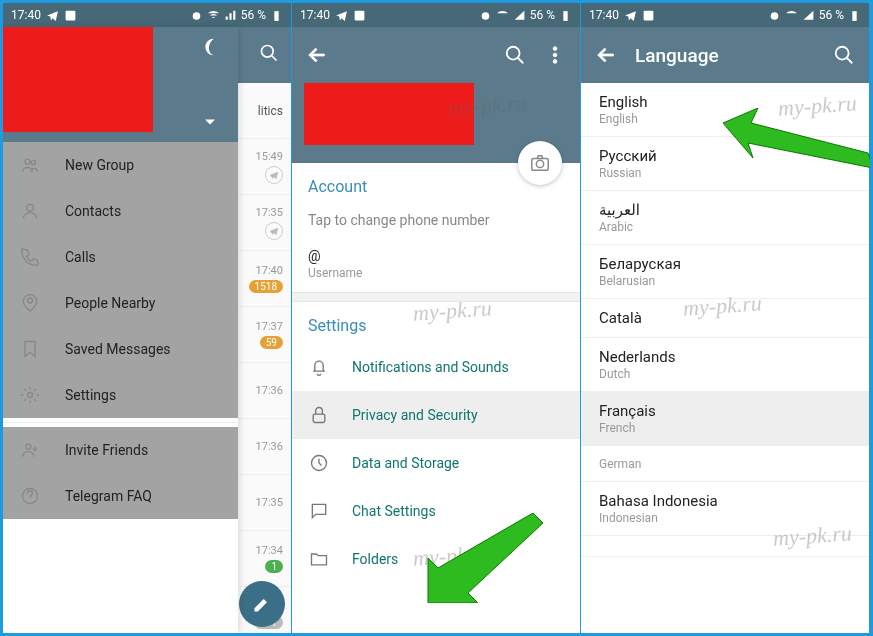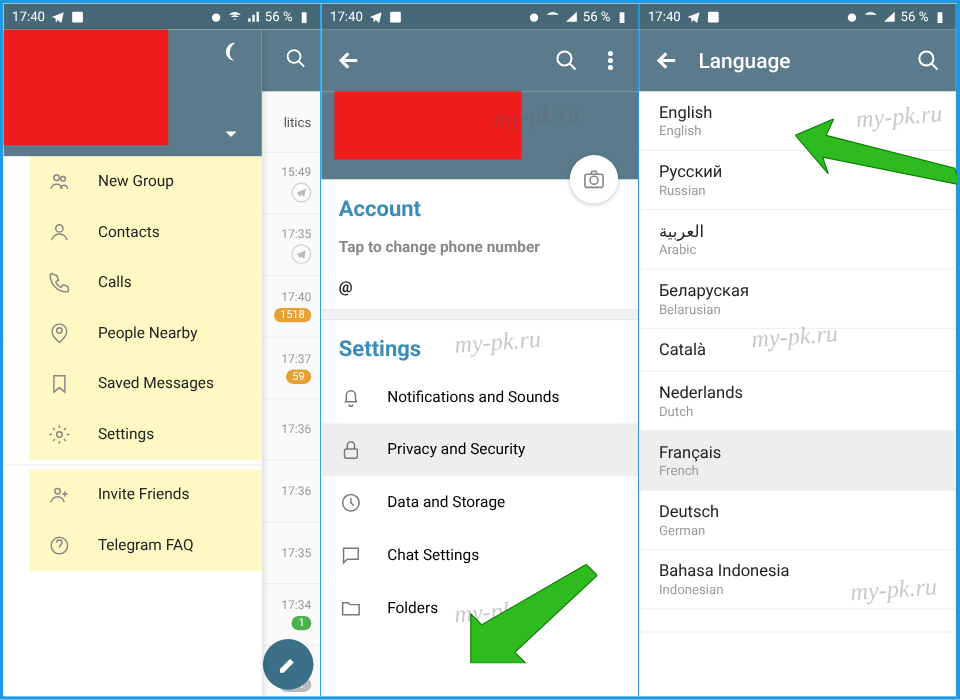--- a/index.html
+++ b/index.html
@@ -17,21 +17,21 @@
   .header .title { font-size: 19px; font-weight: 500; flex: 1; }
   .hicon svg { width: 22px; height: 22px; fill: #fff; stroke: #fff; display: block; }
 
   
   .p1-head { height: 115px; background: #5b7b8c; position: relative; }
   .redblock { position: absolute; top: 0; left: 0; width: 150px; height: 105px; background: #ee1b1b; }
   .moon { position: absolute; top: 10px; right: 16px; }
   .chevron { position: absolute; bottom: 6px; right: 18px; }
   .moon svg, .chevron svg { width: 20px; height: 20px; fill: #fff; }
 
-  .menu { background: #fef9c3; margin-left: 24px; }
+  .menu { background: #a3a3a3; }
   .mrow { display: flex; align-items: center; height: 46px; padding: 0 16px; gap: 24px; font-size: 14px; color: #222; }
   .mrow .micon { width: 22px; display: flex; justify-content: center; }
   .mrow .micon svg { width: 20px; height: 20px; fill: none; stroke: #888; stroke-width: 1.6; }
   .hr { height: 1px; background: #eee; margin: 4px 0; }
 
   .bgchats { position: absolute; top: 24px; right: 0; width: 54px; height: calc(100% - 24px); background: #fafafa; z-index: -0; }
   .bgchats .chathead { height: 56px; background: #5b7b8c; display: flex; align-items: center; justify-content: flex-end; padding-right: 12px; }
   .bgchats .chathead svg { width: 20px; height: 20px; fill: #fff; }
   .chatitem { height: 56px; border-bottom: 1px solid #eee; display: flex; flex-direction: column; align-items: flex-end; justify-content: center; padding-right: 8px; color: #999; font-size: 11px; gap: 3px; }
   .chatitem .badge { background: #bbb; color: #fff; border-radius: 10px; padding: 1px 6px; font-size: 10px; }
@@ -41,28 +41,28 @@
   .chatitem .circ svg { width:10px; height:10px; fill:#bbb; }
 
   .p1-left { position: absolute; top: 24px; left: 0; width: 235px; background: #fff; z-index: 2; box-shadow: 2px 0 6px rgba(0,0,0,0.12); height: calc(100% - 24px); }
 
   
   .p2-red { height: 80px; background: #5b7b8c; position: relative; }
   .p2-red .redblock2 { position: absolute; top: 0; left: 12px; width: 170px; height: 62px; background: #ee1b1b; }
   .camcirc { position: absolute; right: 18px; bottom: -22px; width: 44px; height: 44px; background: #fff; border-radius: 50%; box-shadow: 0 1px 4px rgba(0,0,0,0.25); display: flex; align-items: center; justify-content: center; }
   .camcirc svg { width: 22px; height: 22px; fill: none; stroke: #888; stroke-width: 1.6; }
 
-  .section-title { color: #3a8dbb; font-size: 20px; font-weight: 700; padding: 14px 16px 8px; }
+  .section-title { color: #3a8dbb; font-size: 16px; font-weight: 400; padding: 14px 16px 8px; }
   .field { padding: 8px 16px 12px; border-bottom: 0; }
-  .field .main { font-size: 14px; color: #222; font-weight: bold; }
+  .field .main { font-size: 14px; color: #222; }
   .field .main.grey { color: #888; }
   .field .sub { font-size: 12px; color: #999; margin-top: 2px; }
   .gap { height: 10px; background: #f2f2f2; border-top: 1px solid #e5e5e5; border-bottom: 1px solid #e5e5e5; }
 
-  .srow { display: flex; align-items: center; height: 48px; padding: 0 16px; gap: 22px; font-size: 14px; color: #000000; }
+  .srow { display: flex; align-items: center; height: 48px; padding: 0 16px; gap: 22px; font-size: 14px; color: #0f766e; }
   .srow.hl { background: #eee; }
   .srow .sicon { width: 22px; display: flex; justify-content: center; }
   .srow .sicon svg { width: 20px; height: 20px; fill: none; stroke: #777; stroke-width: 1.6; }
 
   
   .lang { padding: 10px 18px; border-bottom: 1px solid #eee; }
   .lang .native { font-size: 15px; color: #222; }
   .lang .eng { font-size: 12px; color: #999; margin-top: 1px; }
   .lang.hl { background: #eee; }
 
@@ -339,20 +339,21 @@
             <path d="M9 7l1-3h4l1 3"></path>
           </svg>
         </div>
     </div>
     <div class="section-title">Account</div>
     <div class="field">
       <div class="main grey">Tap to change phone number</div>
     </div>
     <div class="field">
       <div class="main">@</div>
+      <div class="sub">Username</div>
     </div>
     <div class="gap"></div>
     <div class="section-title">Settings</div>
     <div id="srows">
         <div class="srow">
           <span class="sicon">
             <svg viewBox="0 0 24 24">
               <path d="M6 17h12l-1-2V10a5 5 0 00-10 0v5zM10 20a2 2 0 004 0"></path>
             </svg>
           </span>
@@ -472,21 +473,20 @@
         </div>
         <div class="lang">
           <div class="native">Nederlands</div>
           <div class="eng">Dutch</div>
         </div>
         <div class="lang hl">
           <div class="native">Français</div>
           <div class="eng">French</div>
         </div>
         <div class="lang">
-          <div class="native">Deutsch</div>
           <div class="eng">German</div>
         </div>
         <div class="lang">
           <div class="native">Bahasa Indonesia</div>
           <div class="eng">Indonesian</div>
         </div>
         <div class="lang"></div>
       </div>
   </div>
 

